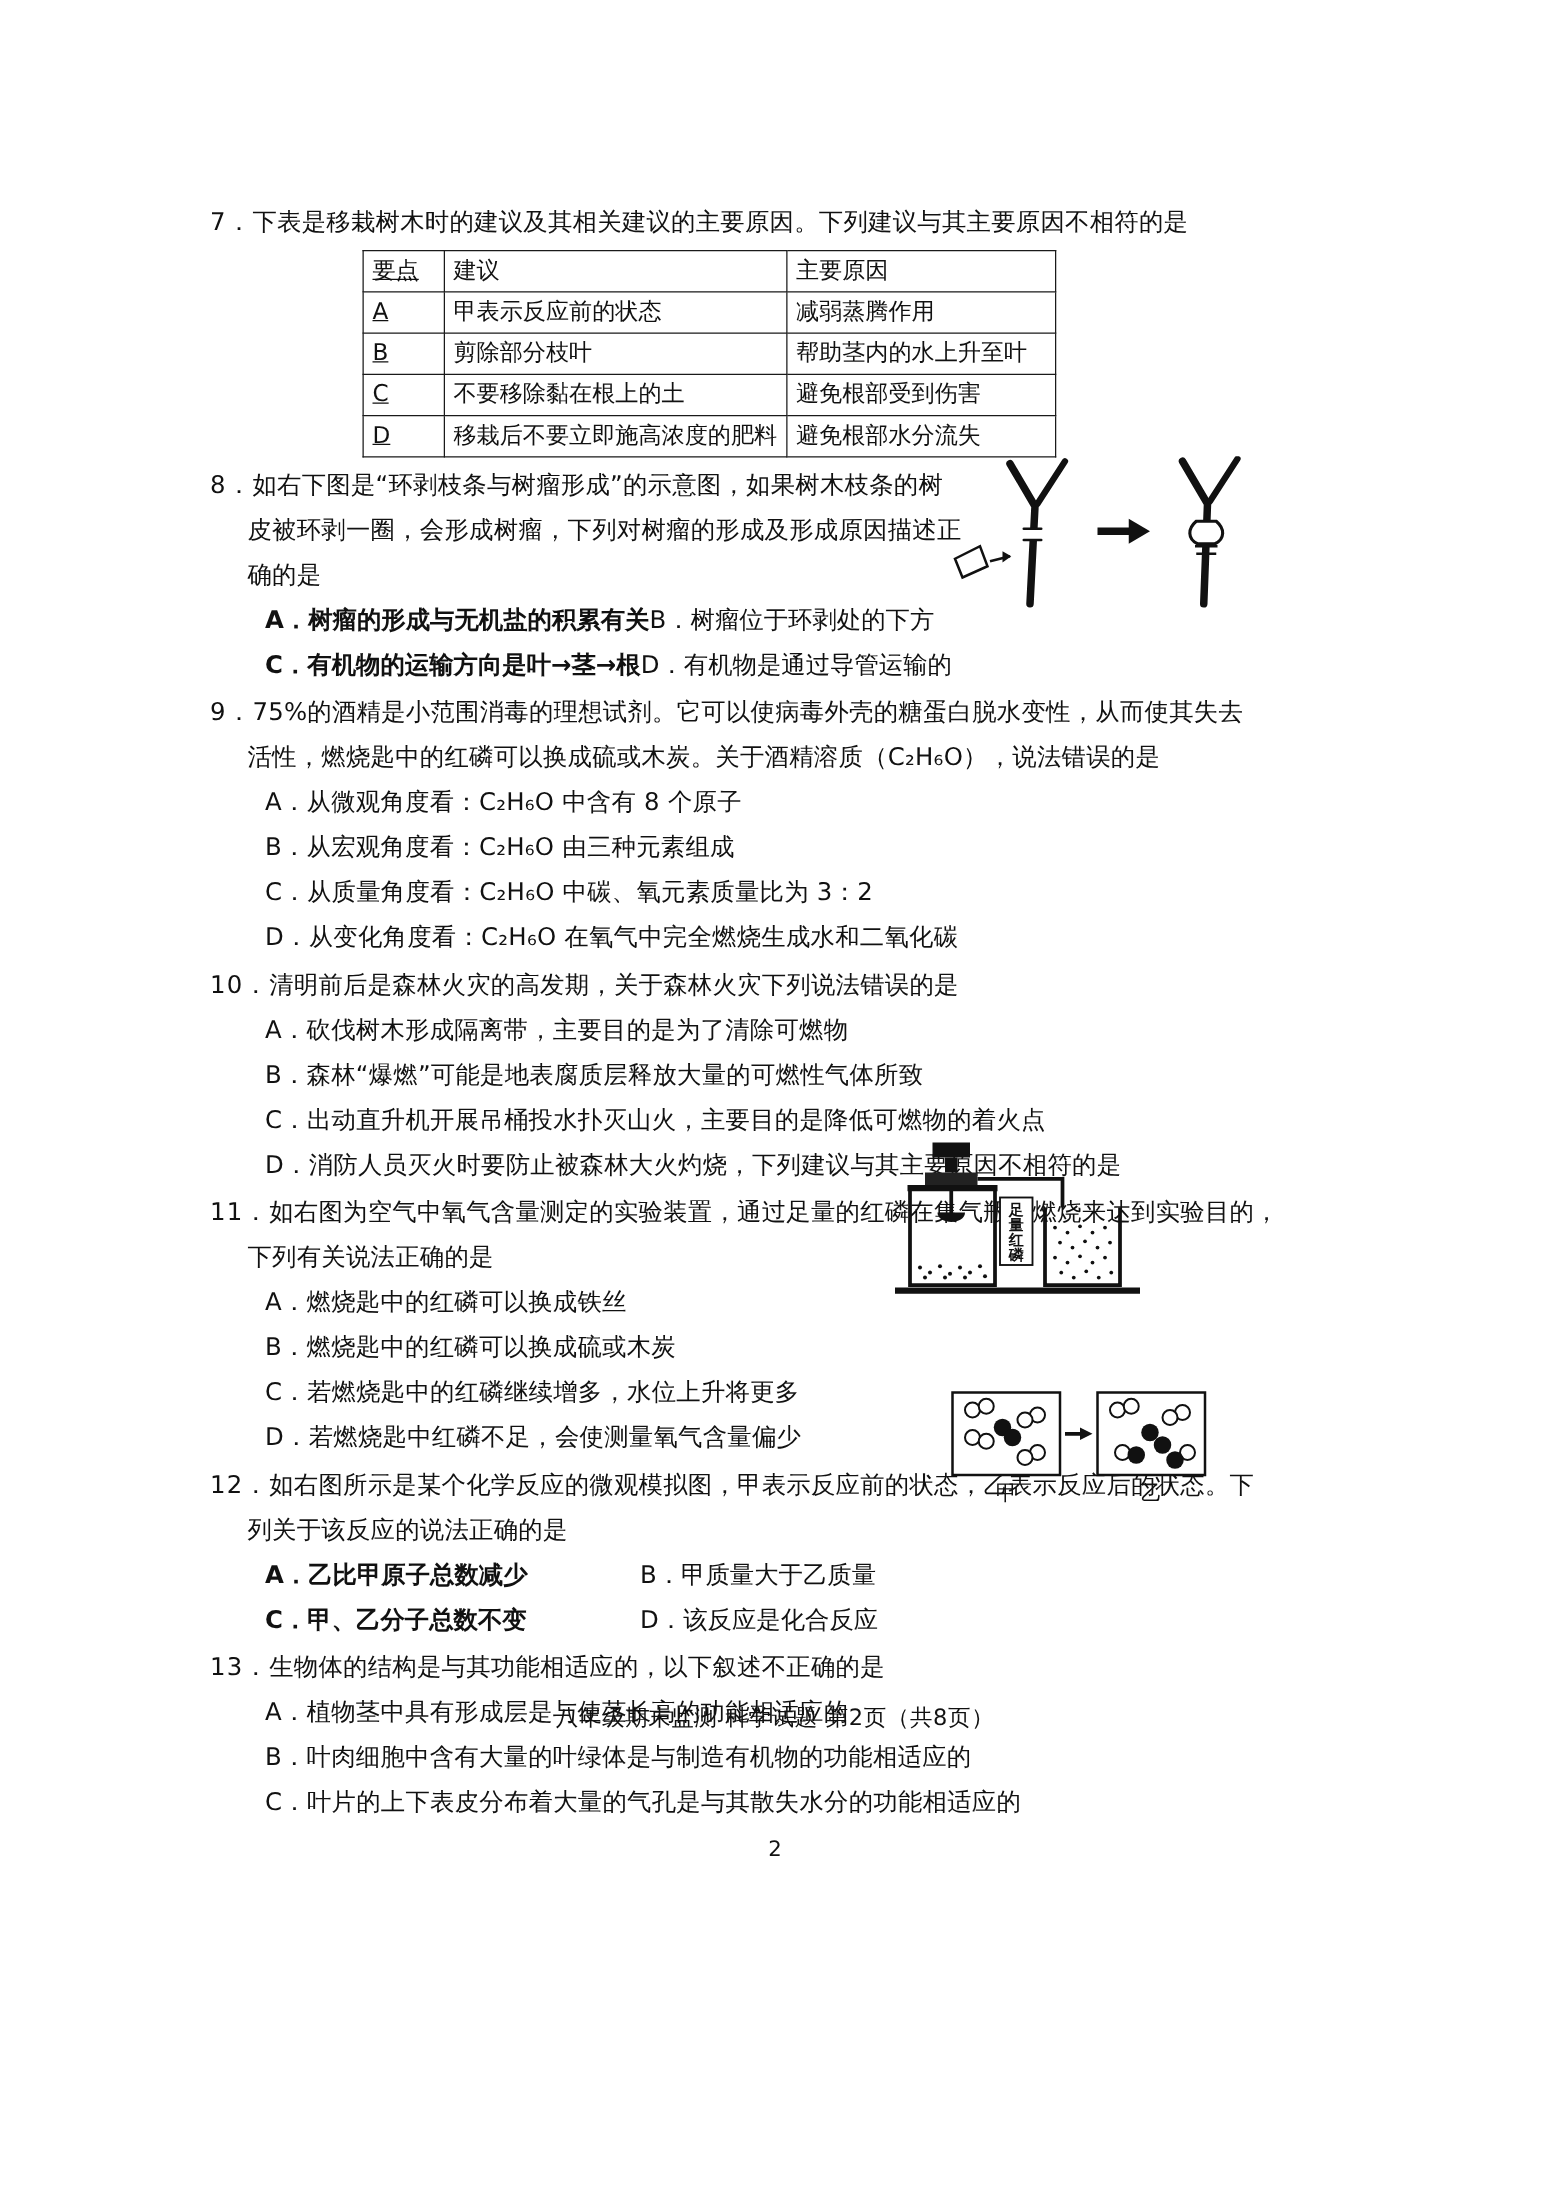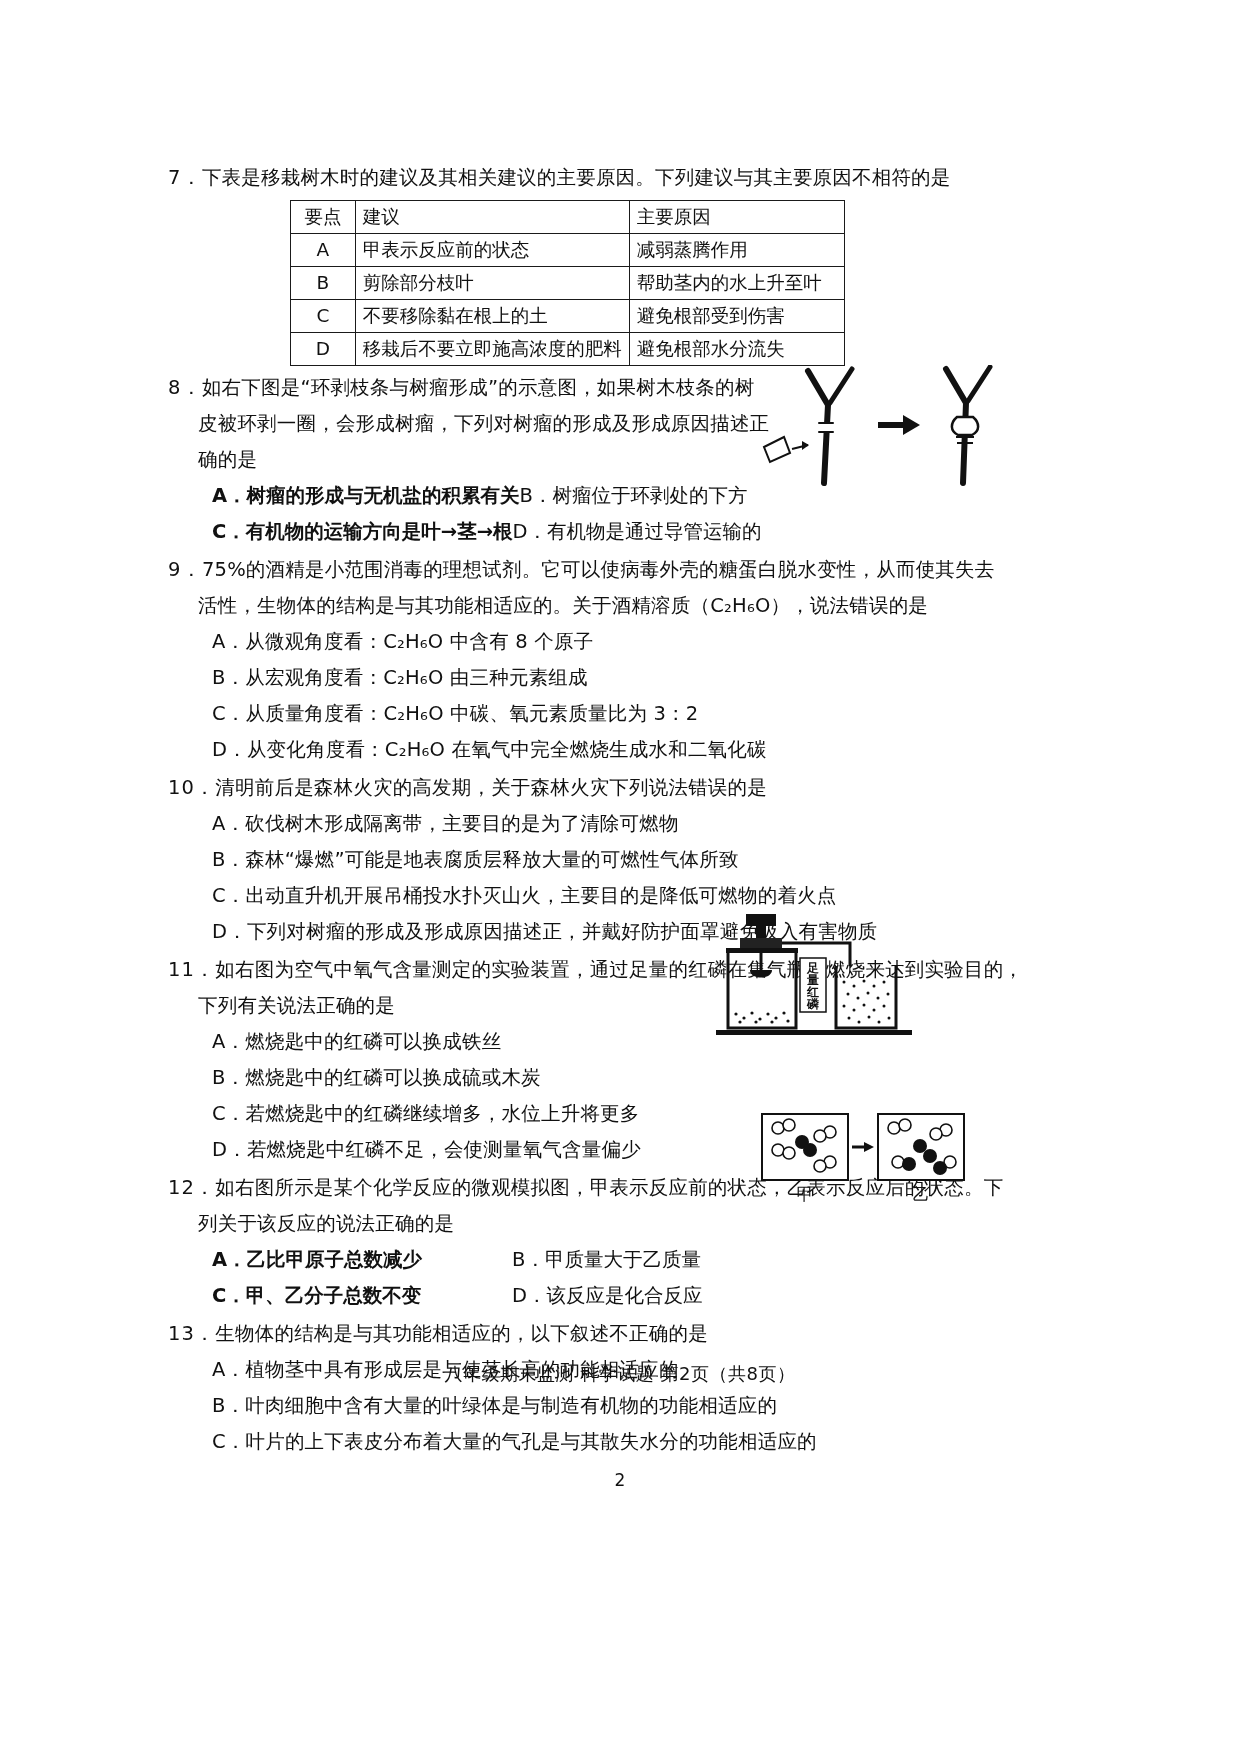--- a/index.html
+++ b/index.html
@@ -63,22 +63,22 @@
   table.qtable td, table.qtable th {
     border: 1.5px solid #1a1a1a;
     padding: 3px 7px;
     line-height: 26px;
     font-weight: normal;
     text-align: left;
     white-space: nowrap;
   }
   table.qtable td.key,
   table.qtable th.key {
-    text-align: center;
     width: 58px;
+    text-decoration: underline;
   }
   table.qtable th {
     font-weight: normal;
   }
   table.qtable td.reason, table.qtable th.reason {
     width: 210px;
   }
 
   
   .opt-row {
@@ -172,33 +172,33 @@
     <div class="q">
       <span class="q-line q-head"><span class="num">8．</span><span>如右下图是“环剥枝条与树瘤形成”的示意图，如果树木枝条的树</span></span>
       <span class="q-line indent1">皮被环剥一圈，会形成树瘤，下列对树瘤的形成及形成原因描述正</span>
       <span class="q-line indent1">确的是</span>
       <span class="opt-row"><span class="opt-col2">A．树瘤的形成与无机盐的积累有关</span><span>B．树瘤位于环剥处的下方</span></span>
       <span class="opt-row"><span class="opt-col2">C．有机物的运输方向是叶→茎→根</span><span>D．有机物是通过导管运输的</span></span>
     </div>
 
     <div class="q">
       <span class="q-line q-head"><span class="num">9．</span><span>75%的酒精是小范围消毒的理想试剂。它可以使病毒外壳的糖蛋白脱水变性，从而使其失去</span></span>
-      <span class="q-line indent1">活性，生物体的结构是与其功能相适应的。关于酒精溶质（C₂H₆O），说法错误的是</span>
+      <span class="q-line indent1">活性，燃烧匙中的红磷可以换成硫或木炭。关于酒精溶质（C₂H₆O），说法错误的是</span>
       <span class="q-line indent2">A．从微观角度看：C₂H₆O 中含有 8 个原子</span>
       <span class="q-line indent2">B．从宏观角度看：C₂H₆O 由三种元素组成</span>
       <span class="q-line indent2">C．从质量角度看：C₂H₆O 中碳、氧元素质量比为 3：2</span>
       <span class="q-line indent2">D．从变化角度看：C₂H₆O 在氧气中完全燃烧生成水和二氧化碳</span>
     </div>
 
     <div class="q">
       <span class="q-line q-head"><span class="num">10．</span><span>清明前后是森林火灾的高发期，关于森林火灾下列说法错误的是</span></span>
       <span class="q-line indent2">A．砍伐树木形成隔离带，主要目的是为了清除可燃物</span>
       <span class="q-line indent2">B．森林“爆燃”可能是地表腐质层释放大量的可燃性气体所致</span>
       <span class="q-line indent2">C．出动直升机开展吊桶投水扑灭山火，主要目的是降低可燃物的着火点</span>
-      <span class="q-line indent2">D．下列对树瘤的形成及形成原因描述正，并戴好防护面罩避免吸入有害物质</span>
+      <span class="q-line indent2">D．消防人员灭火时要防止被森林大火灼烧，下列建议与其主要原因不相符的是</span>
     </div>
 
     <div class="q">
       <span class="q-line q-head"><span class="num">11．</span><span>如右图为空气中氧气含量测定的实验装置，通过足量的红磷在集气瓶中燃烧来达到实验目的，</span></span>
       <span class="q-line indent1">下列有关说法正确的是</span>
       <span class="q-line indent2">A．燃烧匙中的红磷可以换成铁丝</span>
       <span class="q-line indent2">B．燃烧匙中的红磷可以换成硫或木炭</span>
       <span class="q-line indent2">C．若燃烧匙中的红磷继续增多，水位上升将更多</span>
       <span class="q-line indent2">D．若燃烧匙中红磷不足，会使测量氧气含量偏少</span>
     </div>

